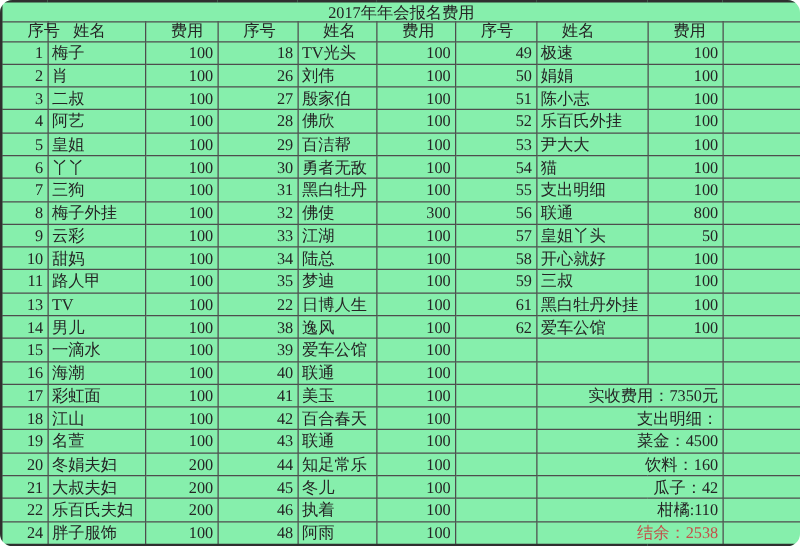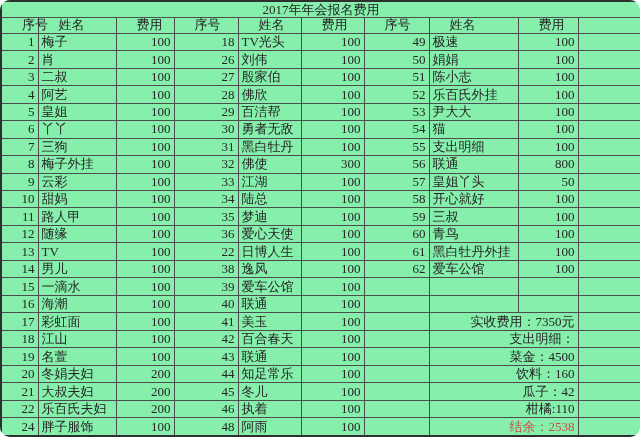--- a/index.html
+++ b/index.html
@@ -204,32 +204,20 @@
           <td class="num">100</td>
           <td class="num">35</td>
           <td class="name">梦迪</td>
           <td class="num">100</td>
           <td class="num">59</td>
           <td class="name">三叔</td>
           <td class="num">100</td>
           <td></td>
         </tr>
         <tr>
-          <td class="num">12</td>
-          <td class="name">随缘</td>
-          <td class="num">100</td>
-          <td class="num">36</td>
-          <td class="name">爱心天使</td>
-          <td class="num">100</td>
-          <td class="num">60</td>
-          <td class="name">青鸟</td>
-          <td class="num">100</td>
-          <td></td>
-        </tr>
-        <tr>
           <td class="num">13</td>
           <td class="name">TV</td>
           <td class="num">100</td>
           <td class="num">22</td>
           <td class="name">日博人生</td>
           <td class="num">100</td>
           <td class="num">61</td>
           <td class="name">黑白牡丹外挂</td>
           <td class="num">100</td>
           <td></td>

